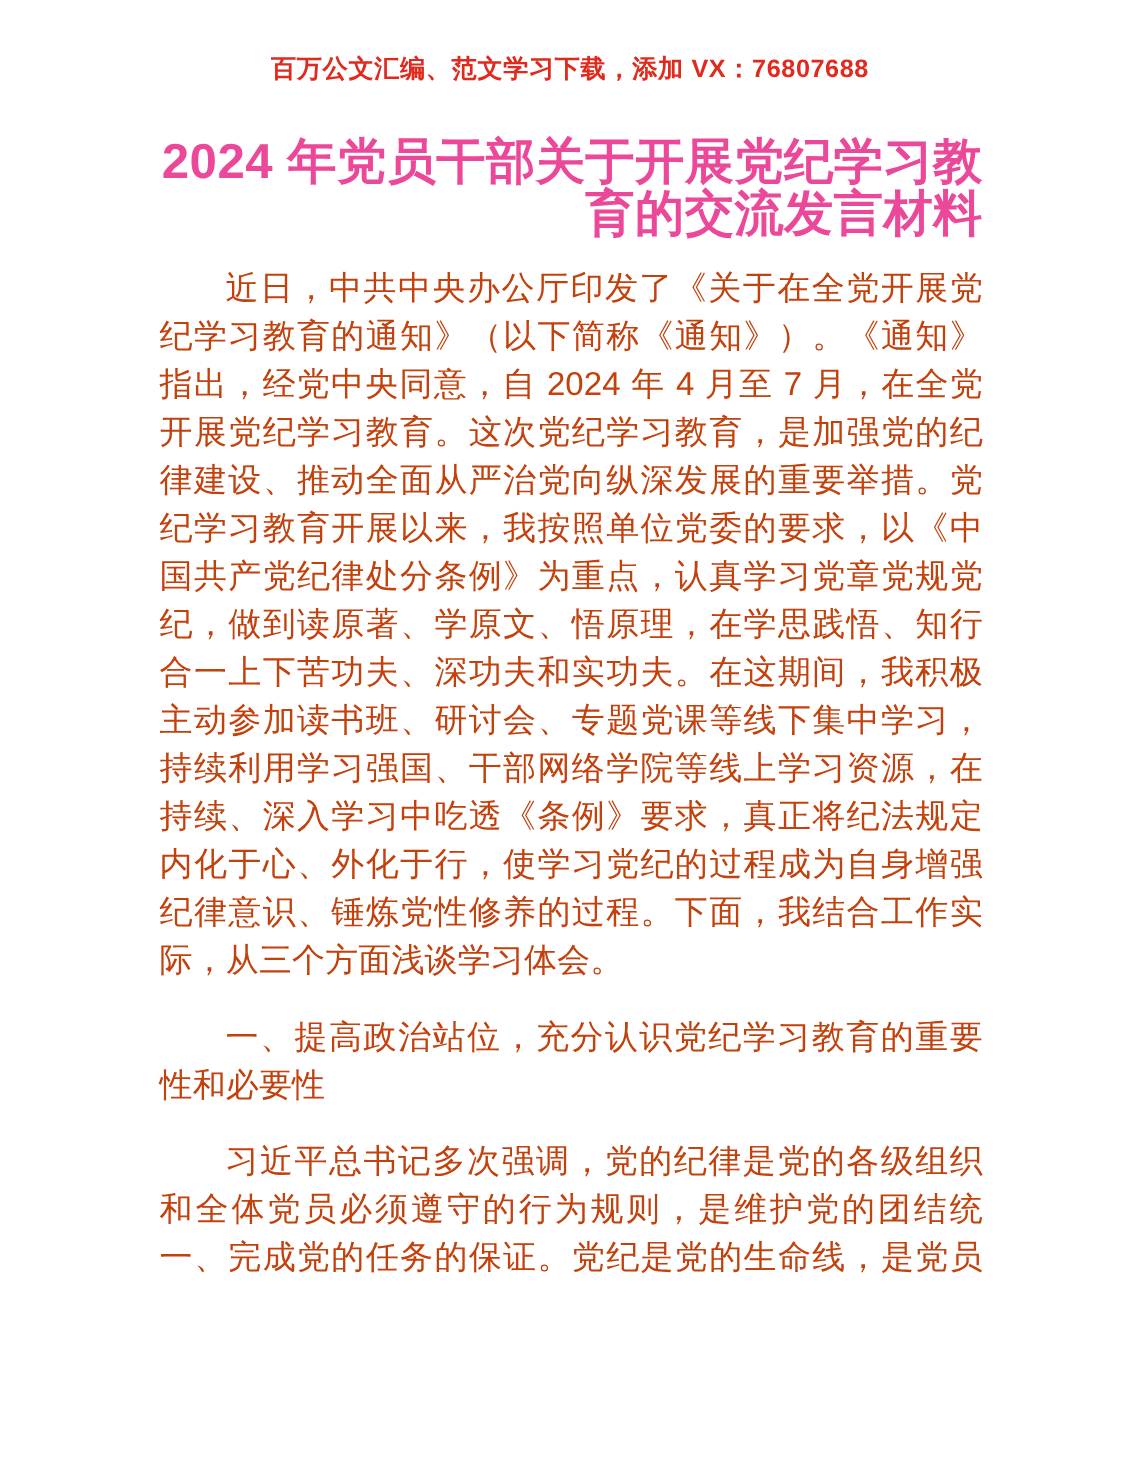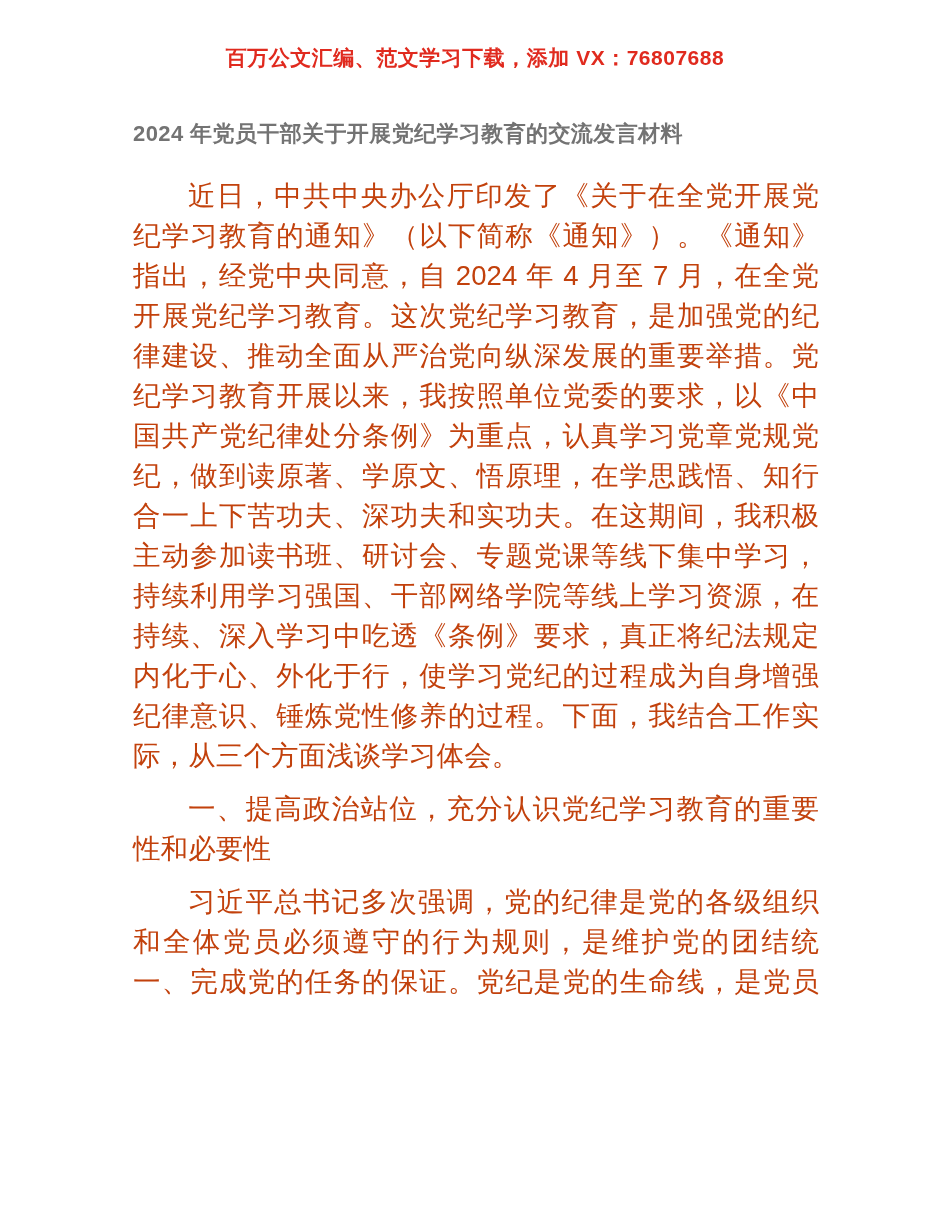--- a/index.html
+++ b/index.html
@@ -44,43 +44,43 @@
 
   
   .doc-body {
     position: absolute;
     top: 112px;
     left: 133px;
     width: 686px;
   }
 
   .doc-title {
-    font-size: 22px;
+    font-size: 41px;
     line-height: 44px;
     font-weight: 700;
-    text-align: left;
+    text-align: right;
     letter-spacing: 0.4px;
     margin: 0 0 20px 0;
-    color: #737373;
+    color: #ec4899;
   }
 
   .para {
     font-size: 27.5px;
     line-height: 40px;
     text-align: justify;
     text-justify: inter-ideograph;
     text-indent: 2em;
     margin: 0 0 0 0;
     letter-spacing: 0.1px;
     color: #c2410c;
     word-break: break-all;
   }
 
   .para + .para {
-    margin-top: 13px;
+    margin-top: 24px;
   }
 
   .para.heading {
     font-weight: 400;
   }
 
   
   .para.clipped {
     max-height: 124px;
     overflow: hidden;

